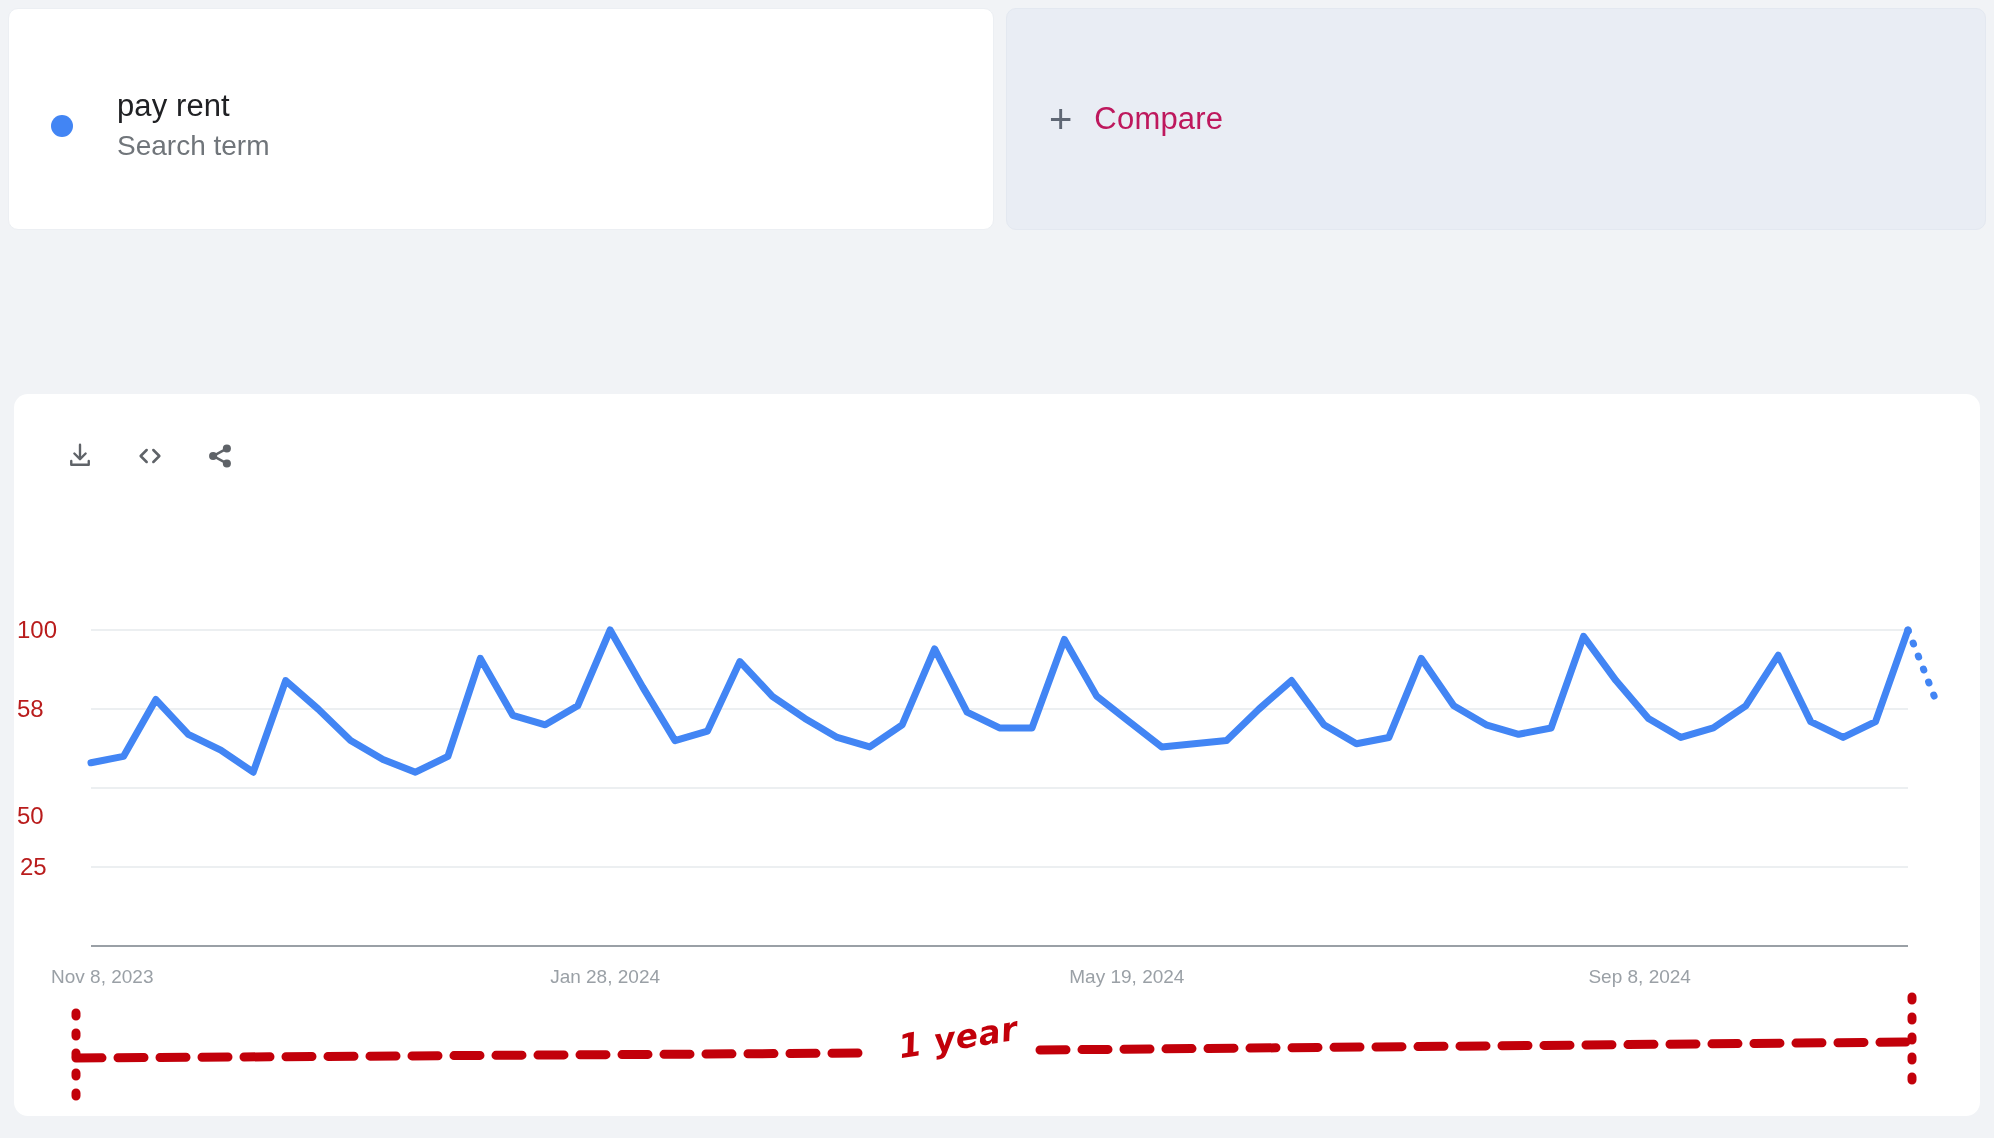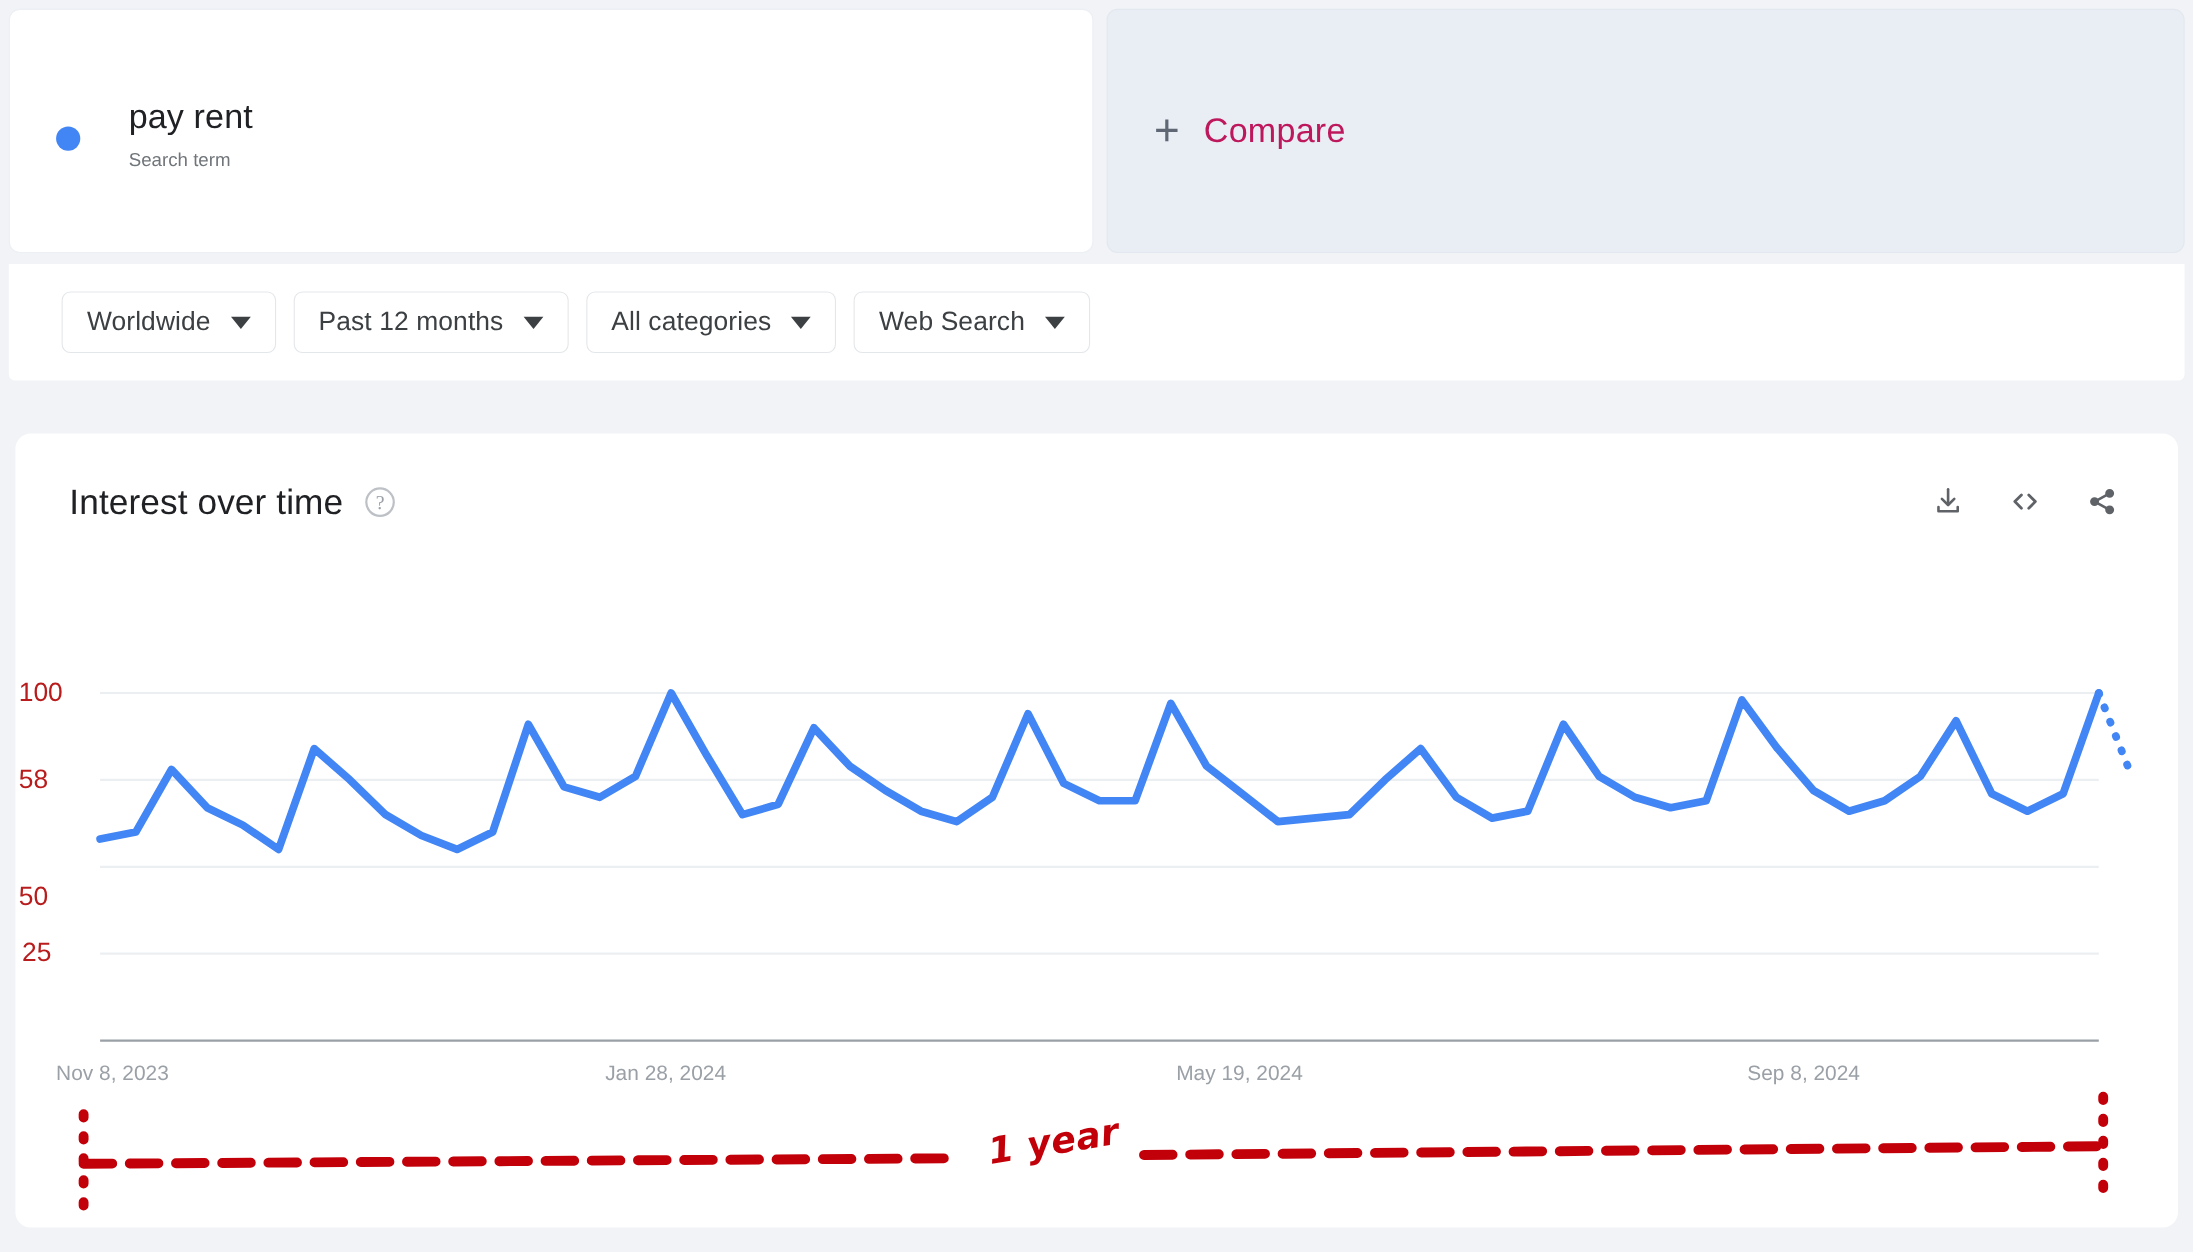--- a/index.html
+++ b/index.html
@@ -33,21 +33,21 @@
     width: 22px; height: 22px; border-radius: 50%;
     background: #4285f4; margin-top: 28px; margin-right: 44px;
     flex: 0 0 auto;
   }
   .term-text { display: flex; flex-direction: column; }
   .term-title {
     font-size: 31px; color: #202124; line-height: 38px;
     font-weight: 400; letter-spacing: .1px;
   }
   .term-sub {
-    font-size: 17px; color: #70757a; line-height: 28px; margin-top: 7px;
+    font-size: 28px; color: #70757a; line-height: 28px; margin-top: 7px;
   }
   .compare-card {
     margin-left: 12px;
     flex: 1;
     background: #e9edf4;
     border-radius: 10px;
     display: flex; align-items: center;
     border: 1px solid #e3e8f0;
   }
   .compare-btn {
@@ -153,51 +153,24 @@
 
     <div class="compare-card">
       <div class="compare-btn">
         <span class="compare-plus">+</span>
         <span class="compare-label">Compare</span>
       </div>
     </div>
 
   </div>
 
-  <div class="filter-bar">
-
-    <div class="chip">
-      <span class="chip-label">Worldwide</span>
-      <span class="chip-caret"></span>
-    </div>
-
-    <div class="chip">
-      <span class="chip-label">Past 12 months</span>
-      <span class="chip-caret"></span>
-    </div>
-
-    <div class="chip">
-      <span class="chip-label">All categories</span>
-      <span class="chip-caret"></span>
-    </div>
-
-    <div class="chip">
-      <span class="chip-label">Web Search</span>
-      <span class="chip-caret"></span>
-    </div>
-
-  </div>
 
   <div class="chart-card">
 
     <div class="chart-head">
-      <div class="chart-title-wrap">
-        <div class="chart-title">Interest over time</div>
-        <div class="help-icon">?</div>
-      </div>
 
       <div class="chart-actions">
         <div class="act">
           <svg width="30" height="30" viewBox="0 0 24 24" fill="none" stroke="#5f6368" stroke-width="1.9" stroke-linecap="round" stroke-linejoin="round">
             <path d="M12 3v11"></path>
               <path d="M7.5 10l4.5 4.5 4.5-4.5"></path>
             <path d="M5 16v3h14v-3"></path>
           </svg>
         </div>
         <div class="act">

